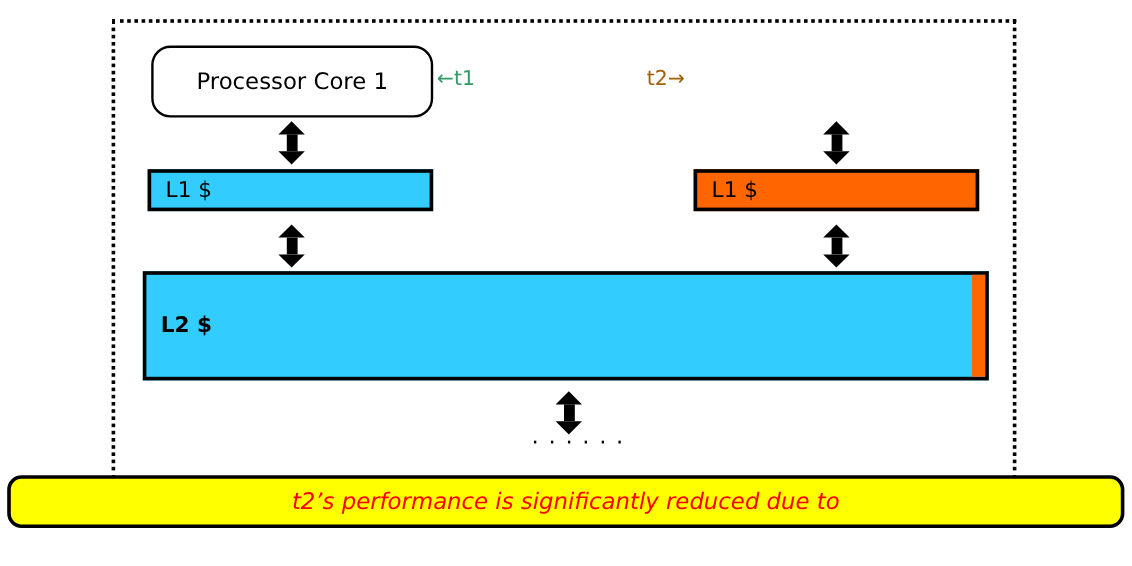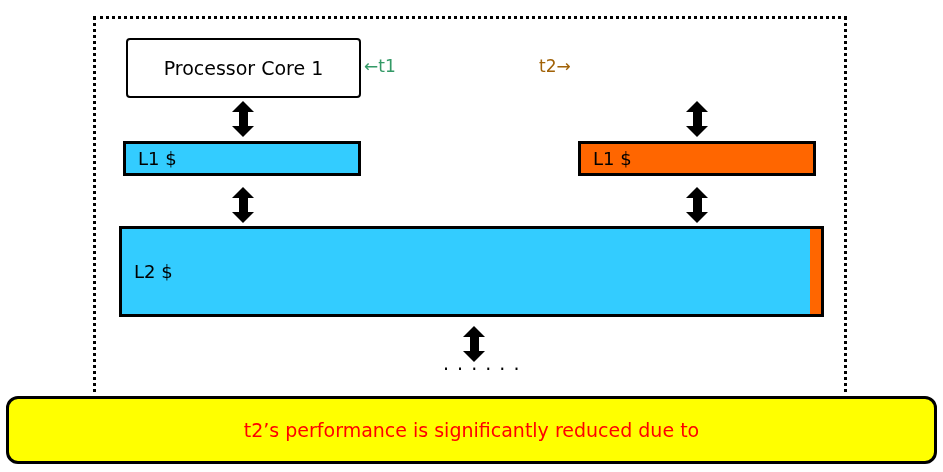--- a/index.html
+++ b/index.html
@@ -21,21 +21,21 @@
     box-sizing:border-box;
     background:transparent;
   }
 
   
   .core-box{
     position:absolute;
     box-sizing:border-box;
     background:#ffffff;
     border:2px solid #000000;
-    border-radius:4px;
+    border-radius:16px;
     display:flex;align-items:center;justify-content:center;
     font-size:19px;color:#000000;
     white-space:nowrap;
   }
   #core1{left:126px;top:38px;width:235px;height:60px;}
   #core2{left:580px;top:38px;width:235px;height:60px;}
 
   
   .thread-label{
     position:absolute;
@@ -71,21 +71,21 @@
     font-size:18px;color:#000000;
     padding-left:12px;
     white-space:nowrap;
   }
   .l2-slice{
     position:absolute;
     right:0;top:0;bottom:0;
     width:11px;
     background:#ff6600;
   }
-  #l2-label{position:relative;z-index:2;}
+  #l2-label{position:relative;z-index:2;font-weight:bold;}
 
   
   .dbl-arrow{position:absolute;width:22px;}
   .dbl-arrow .head-up{
     width:0;height:0;margin:0 auto;
     border-left:11px solid transparent;
     border-right:11px solid transparent;
     border-bottom:11px solid #000000;
   }
   .dbl-arrow .shaft{
@@ -114,29 +114,30 @@
     left:443px;top:358px;
     font-size:19px;color:#000000;
     letter-spacing:1px;
     white-space:nowrap;
   }
 
   
   #caption-banner{
     position:absolute;
     left:6px;top:396px;
-    width:931px;height:68px;
+    width:931px;height:44px;
     box-sizing:border-box;
     background:#ffff00;
     border:3px solid #000000;
     border-radius:12px;
     display:flex;align-items:center;justify-content:center;
     color:#ff0000;
     font-size:19px;
     white-space:nowrap;
+    font-style:italic;
   }
   #caption-strong{font-weight:bold;}
 </style>
 </head>
 <body>
 
 <div class="stage">
 
   <div class="chip-boundary"></div>
 

